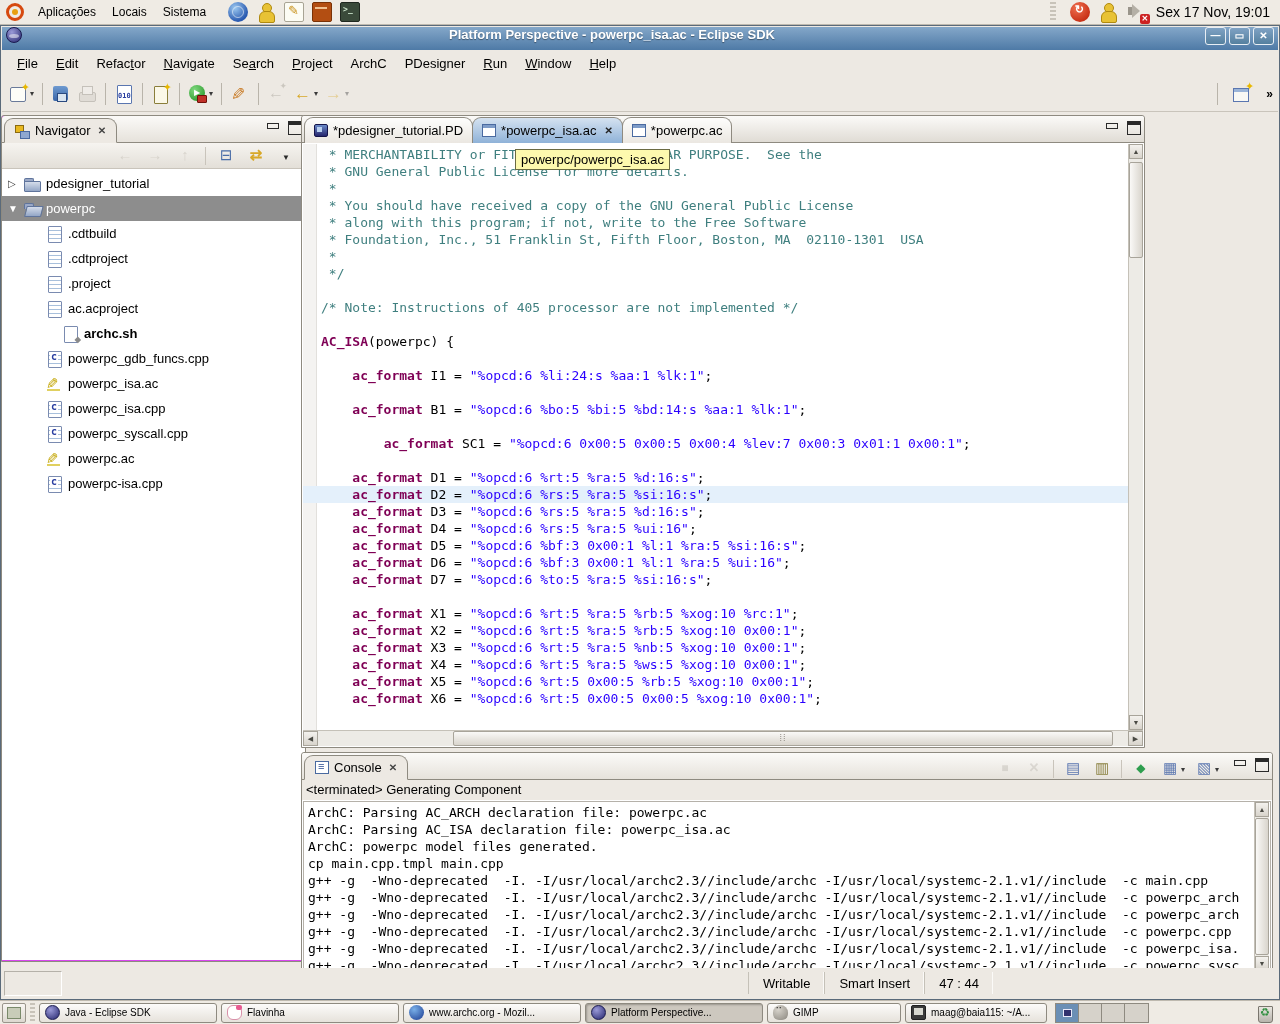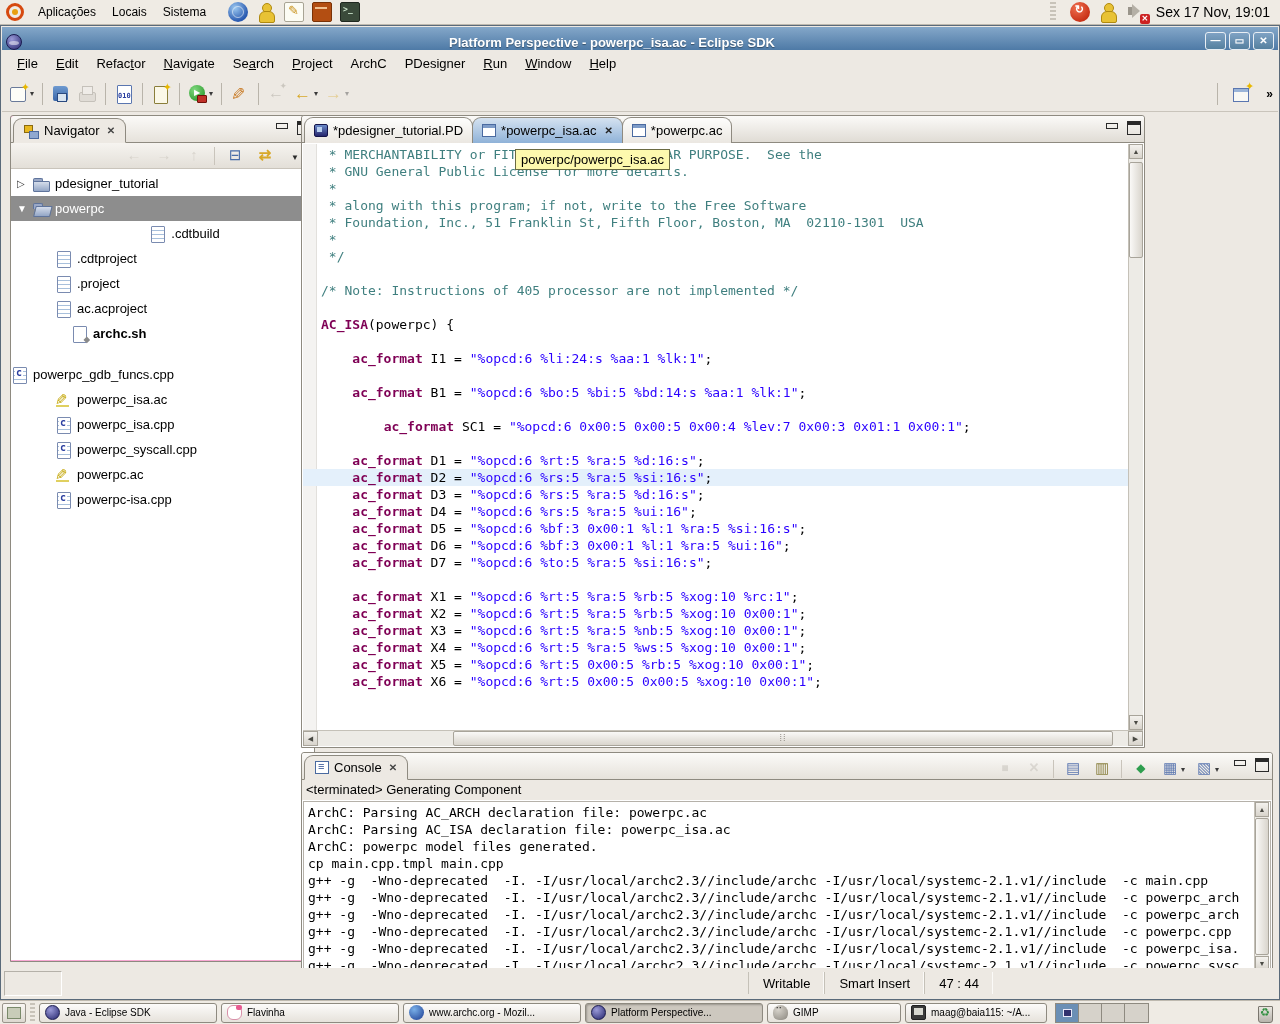--- a/index.html
+++ b/index.html
@@ -30,21 +30,21 @@
   .ic-update-notifier::after{content:'↻';position:absolute;left:5px;top:1px;color:#fff;font-size:11px;font-weight:bold}
   .ic-volume-muted::before{content:'';position:absolute;left:2px;top:5px;width:5px;height:8px;background:#9A958B}
   .ic-volume-muted::after{content:'';position:absolute;left:6px;top:2px;border:7px solid transparent;border-right:8px solid #B5B0A6;transform:rotate(180deg)}
   .mute-badge{position:absolute;right:-4px;bottom:-2px;width:10px;height:10px;background:#CC2222;border-radius:2px;color:#fff;font-size:8px;line-height:10px;text-align:center;font-weight:bold}
   #panel-spacer{flex:1}
   #tray-sep{width:6px;height:20px;margin:0 4px;background:repeating-linear-gradient(to bottom,#C8C3B9 0 2px,#EFEBE4 2px 4px)}
   #clock{font-size:14px;margin:0 6px 0 10px;white-space:nowrap}
 
   
   #eclipse-window{position:absolute;left:0;top:25px;width:1280px;height:975px;background:#EDE9E3;border:1px solid #5A6A7A}
-  #titlebar{position:absolute;left:1px;right:1px;top:1px;height:23px;background:linear-gradient(#84A7C9,#4E7AA6);display:flex;align-items:flex-end;padding:0 4px}
+  #titlebar{position:absolute;left:1px;right:1px;top:1px;height:23px;background:linear-gradient(#84A7C9,#4E7AA6);display:flex;align-items:flex-start;padding:0 4px}
   #titlebar .app-icon{width:16px;height:16px;border-radius:50%;background:radial-gradient(circle at 35% 30%,#9A9AD8,#26266E);border:1px solid #1A1A50;position:relative}
   #titlebar .app-icon::after{content:'';position:absolute;left:2px;top:6px;width:10px;height:4px;border-radius:50%;background:rgba(255,255,255,.5)}
   #window-title{flex:1;text-align:center;color:#fff;font-weight:bold;font-size:13px;text-shadow:0 1px 1px rgba(0,0,0,.4)}
   .win-btn{width:21px;height:18px;margin-left:3px;background:linear-gradient(#7FA2C4,#55809F);border:1px solid #E8EEF4;border-radius:3px;color:#fff;font-size:10px;font-weight:bold;display:flex;align-items:center;justify-content:center;line-height:1}
   
   #menu-bar{position:absolute;left:1px;right:1px;top:24px;height:26px;display:flex;align-items:center;padding-left:6px;background:#EDE9E3}
   .menu-item{padding:3px 9px;cursor:default}
   .menu-item u{text-decoration:underline}
   
   #main-toolbar{position:absolute;left:1px;right:1px;top:50px;height:36px;display:flex;align-items:center;padding-left:4px;background:#EDE9E3;border-bottom:1px solid #C9C4BB}
@@ -79,21 +79,21 @@
 
   
   .view-tab-row{height:27px;display:flex;align-items:flex-end;position:relative}
   .view-tab{height:25px;display:flex;align-items:center;gap:5px;padding:0 10px;background:#EDE9E3;border:1px solid #8E8A80;border-bottom:none;border-radius:9px 9px 0 0;font-size:13px}
   .panel-btns{position:absolute;right:4px;top:5px;display:flex;gap:7px}
   .pbtn{width:14px;height:12px;position:relative}
   .pbtn.btn-min::before{content:'';position:absolute;left:1px;top:2px;width:10px;height:4px;border:1px solid #2A2A2A}
   .pbtn.btn-max::before{content:'';position:absolute;left:1px;top:0;width:12px;height:12px;border:1px solid #2A2A2A;box-shadow:inset 0 3px 0 #2A2A2A}
 
   
-  #navigator{position:absolute;left:9px;top:89px;width:305px;height:847px;border:1px solid #8E8A80;background:#f9a8d4;border-radius:3px 3px 0 0}
+  #navigator{position:absolute;left:0;top:89px;width:305px;height:847px;border:1px solid #8E8A80;background:#d946ef;border-radius:3px 3px 0 0}
   #navigator .view-tab-row{background:linear-gradient(#FBFAF8,#E6E2DB);border-bottom:1px solid #8E8A80;border-radius:3px 3px 0 0}
   #navigator .view-tab{margin-left:2px;border-bottom:1px solid #EDE9E3;position:relative;top:1px}
   .nav-view-icon{width:15px;height:14px;position:relative}
   .nav-view-icon::before{content:'';position:absolute;left:0;top:1px;width:7px;height:6px;background:#E8B820;border:1px solid #8A6A10}
   .nav-view-icon::after{content:'';position:absolute;left:5px;top:7px;width:8px;height:6px;background:#8FA8D0;border:1px solid #4A6AA0}
   .tab-close{font-size:10px;font-weight:bold;color:#444;margin-left:2px}
   #navigator-toolbar{height:26px;background:linear-gradient(#F6F4F0,#E3DFD8);border-bottom:1px solid #C9C4BB;display:flex;align-items:center;justify-content:flex-end;gap:4px;padding-right:6px}
   #navigator-toolbar .tbi{font-size:14px;text-align:center;line-height:18px}
   .icon-nav-back::before{content:'←';color:#B9B4AA;font-weight:bold;font-size:15px}
   .icon-nav-forward::before{content:'→';color:#B9B4AA;font-weight:bold;font-size:15px}
@@ -347,41 +347,41 @@
         <div class="trow" style="padding-left: 6px;">
           <span class="exp">▷</span>
           <span class="fi fi-folder"></span>
           <span class="tlabel">pdesigner_tutorial</span>
         </div>
         <div class="trow sel" style="padding-left: 6px;">
           <span class="exp">▼</span>
           <span class="fi fi-folder-open"></span>
           <span class="tlabel">powerpc</span>
         </div>
-        <div class="trow" style="padding-left: 44px; justify-content: center;">
+        <div class="trow" style="padding-left: 44px;">
           <span class="fi fi-text-file"></span>
           <span class="tlabel">.cdtbuild</span>
         </div>
         <div class="trow" style="padding-left: 44px;">
           <span class="fi fi-text-file"></span>
           <span class="tlabel">.cdtproject</span>
         </div>
         <div class="trow" style="padding-left: 44px;">
           <span class="fi fi-text-file"></span>
           <span class="tlabel">.project</span>
         </div>
         <div class="trow" style="padding-left: 44px;">
           <span class="fi fi-text-file"></span>
           <span class="tlabel">ac.acproject</span>
         </div>
         <div class="trow" style="padding-left: 60px; font-weight: bold;">
           <span class="fi fi-sh-file"></span>
           <span class="tlabel">archc.sh</span>
         </div>
-        <div class="trow" style=" margin-top: 16px;">
+        <div class="trow" style="padding-left: 44px;">
           <span class="fi fi-c-file"></span>
           <span class="tlabel">powerpc_gdb_funcs.cpp</span>
         </div>
         <div class="trow" style="padding-left: 44px;">
           <span class="fi fi-ac-file"></span>
           <span class="tlabel">powerpc_isa.ac</span>
         </div>
         <div class="trow" style="padding-left: 44px;">
           <span class="fi fi-c-file"></span>
           <span class="tlabel">powerpc_isa.cpp</span>
@@ -420,20 +420,21 @@
         <span class="pbtn btn-min"></span>
         <span class="pbtn btn-max"></span>
       </div>
     </div>
     <div id="editor-body">
       <div id="editor-ruler"></div>
       <div id="editor-code">
           <div class="code-line"><span class="c"> * MERCHANTABILITY or FITNESS FOR A PARTICULAR PURPOSE.  See the</span></div>
           <div class="code-line"><span class="c"> * GNU General Public License for more details.</span></div>
           <div class="code-line"><span class="c"> *</span></div>
+          <div class="code-line"><span class="c"> * You should have received a copy of the GNU General Public License</span></div>
           <div class="code-line"><span class="c"> * along with this program; if not, write to the Free Software</span></div>
           <div class="code-line"><span class="c"> * Foundation, Inc., 51 Franklin St, Fifth Floor, Boston, MA  02110-1301  USA</span></div>
           <div class="code-line"><span class="c"> *</span></div>
           <div class="code-line"><span class="c"> */</span></div>
           <div class="code-line"></div>
           <div class="code-line"><span class="c">/* Note: Instructions of 405 processor are not implemented */</span></div>
           <div class="code-line"></div>
           <div class="code-line"><span class="k">AC_ISA</span><span class="p">(powerpc) {</span></div>
           <div class="code-line"></div>
           <div class="code-line"><span class="p">    </span><span class="k">ac_format</span><span class="p"> I1 = </span><span class="s">"%opcd:6 %li:24:s %aa:1 %lk:1"</span><span class="p">;</span></div>

